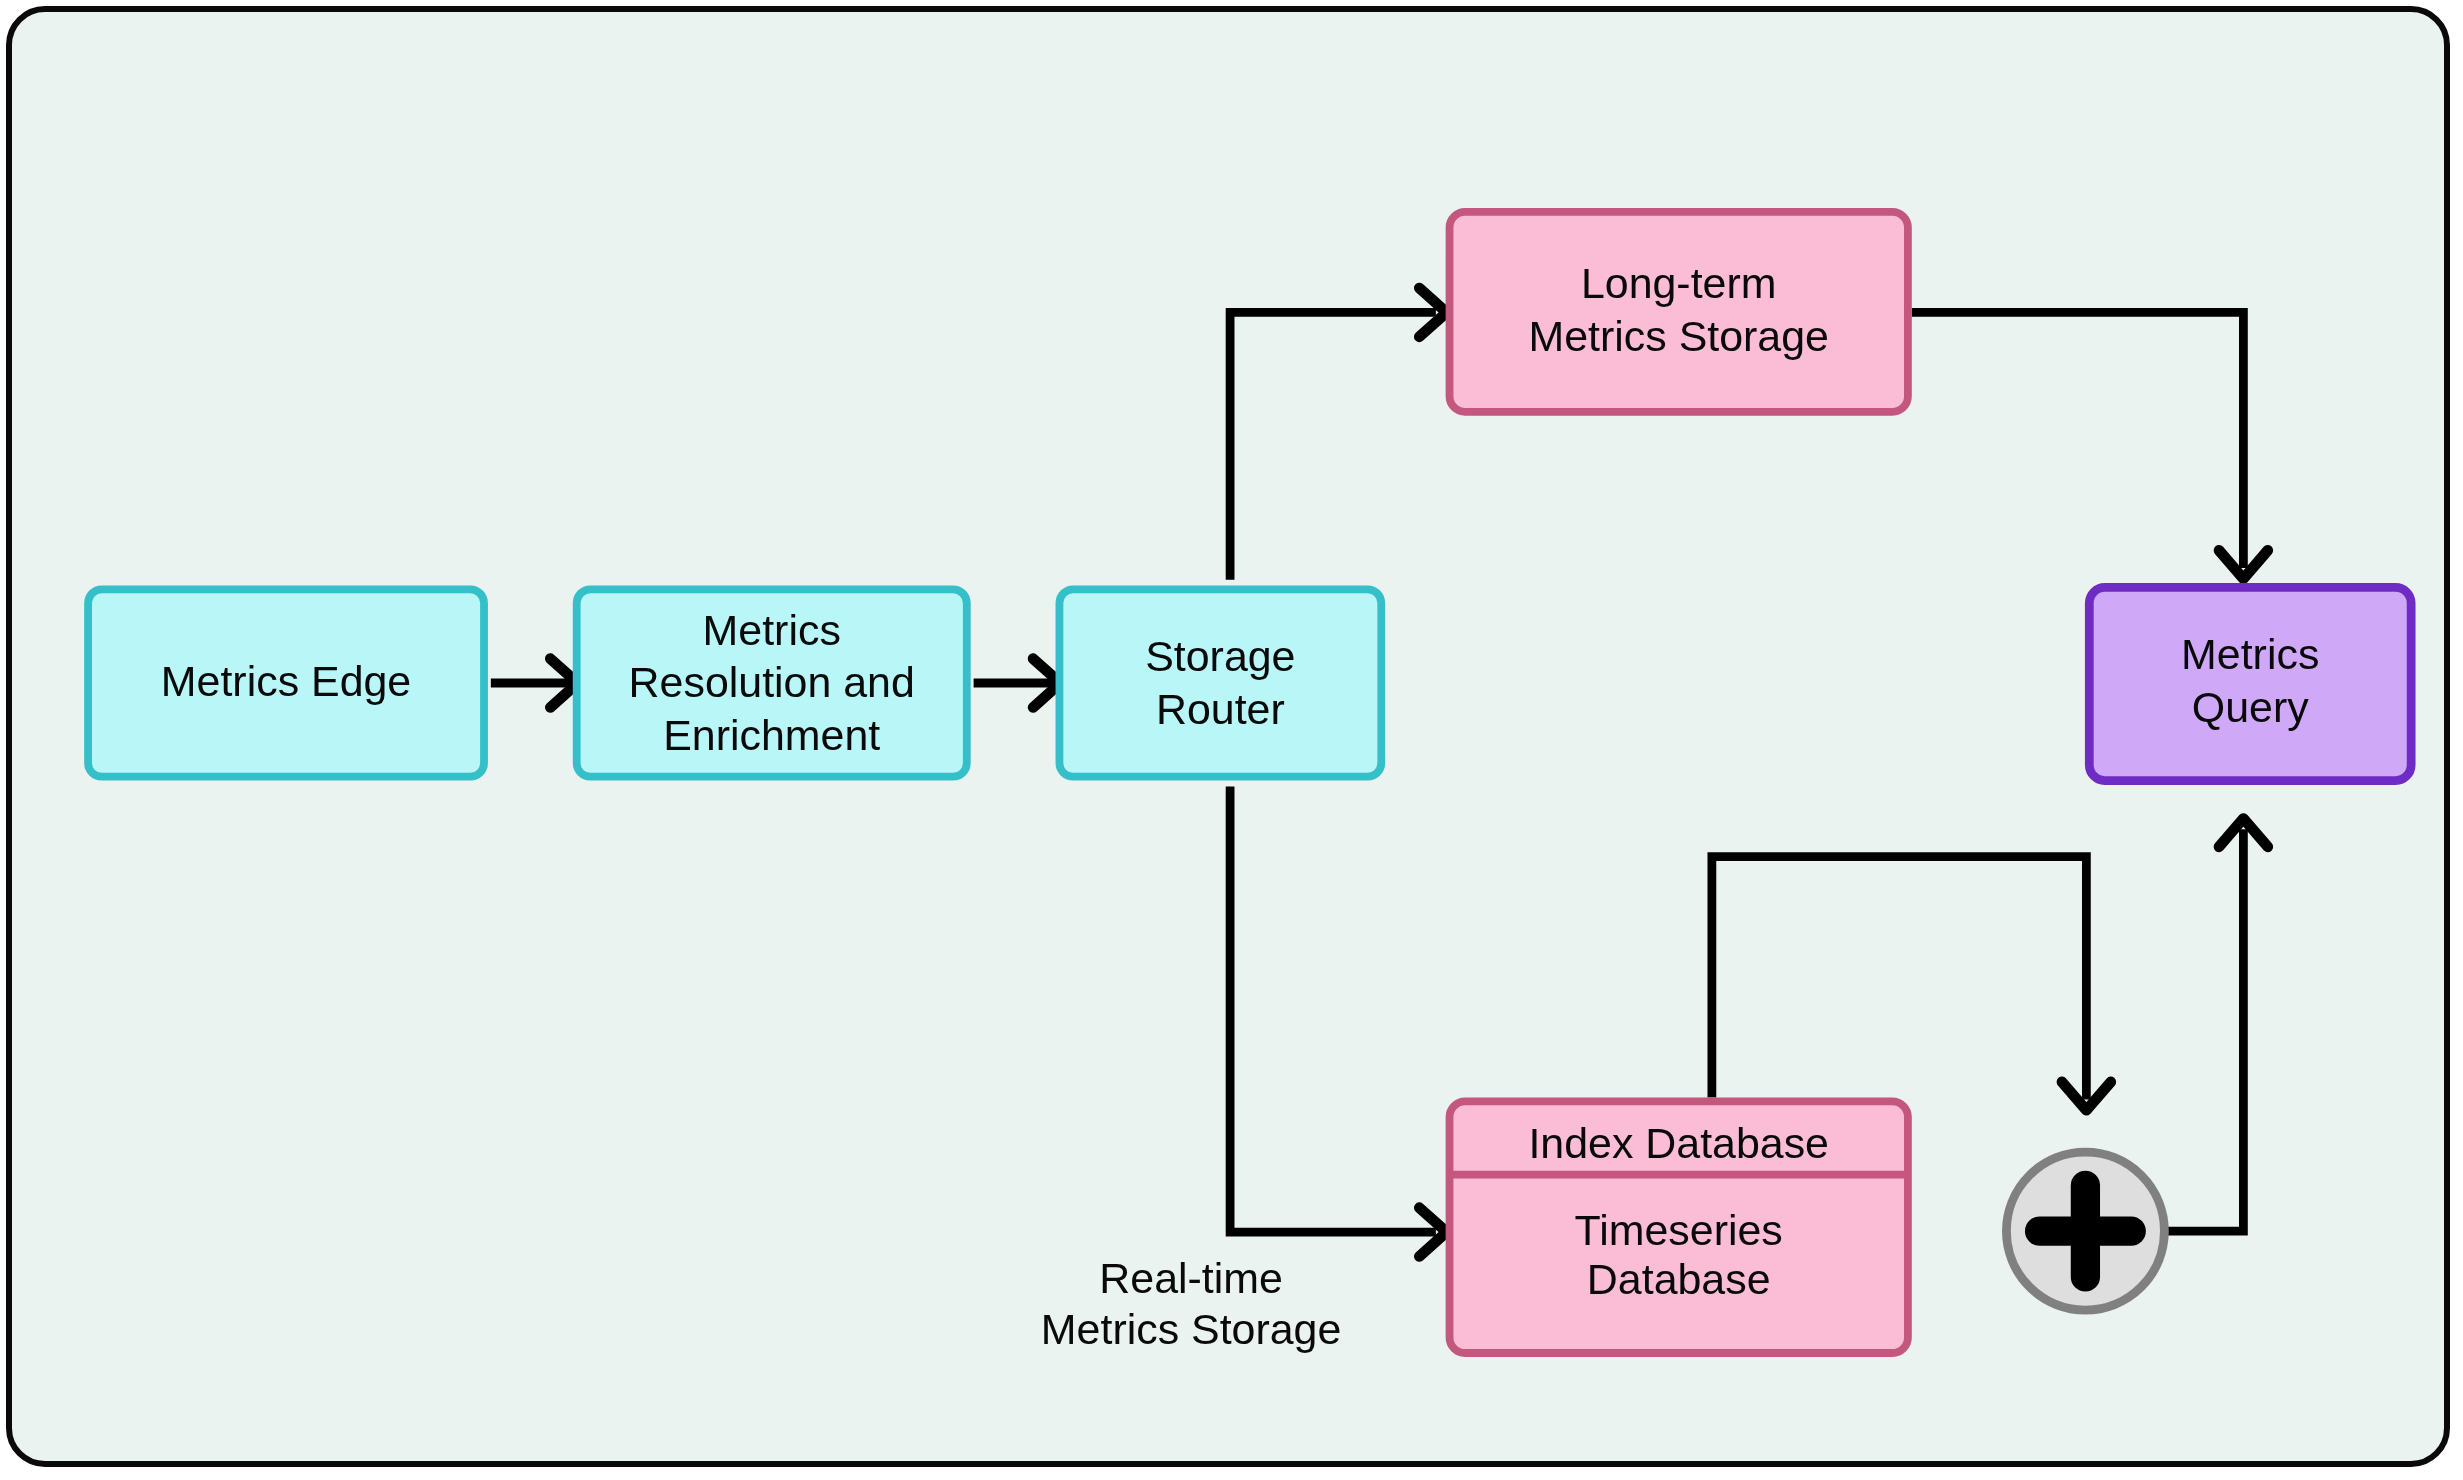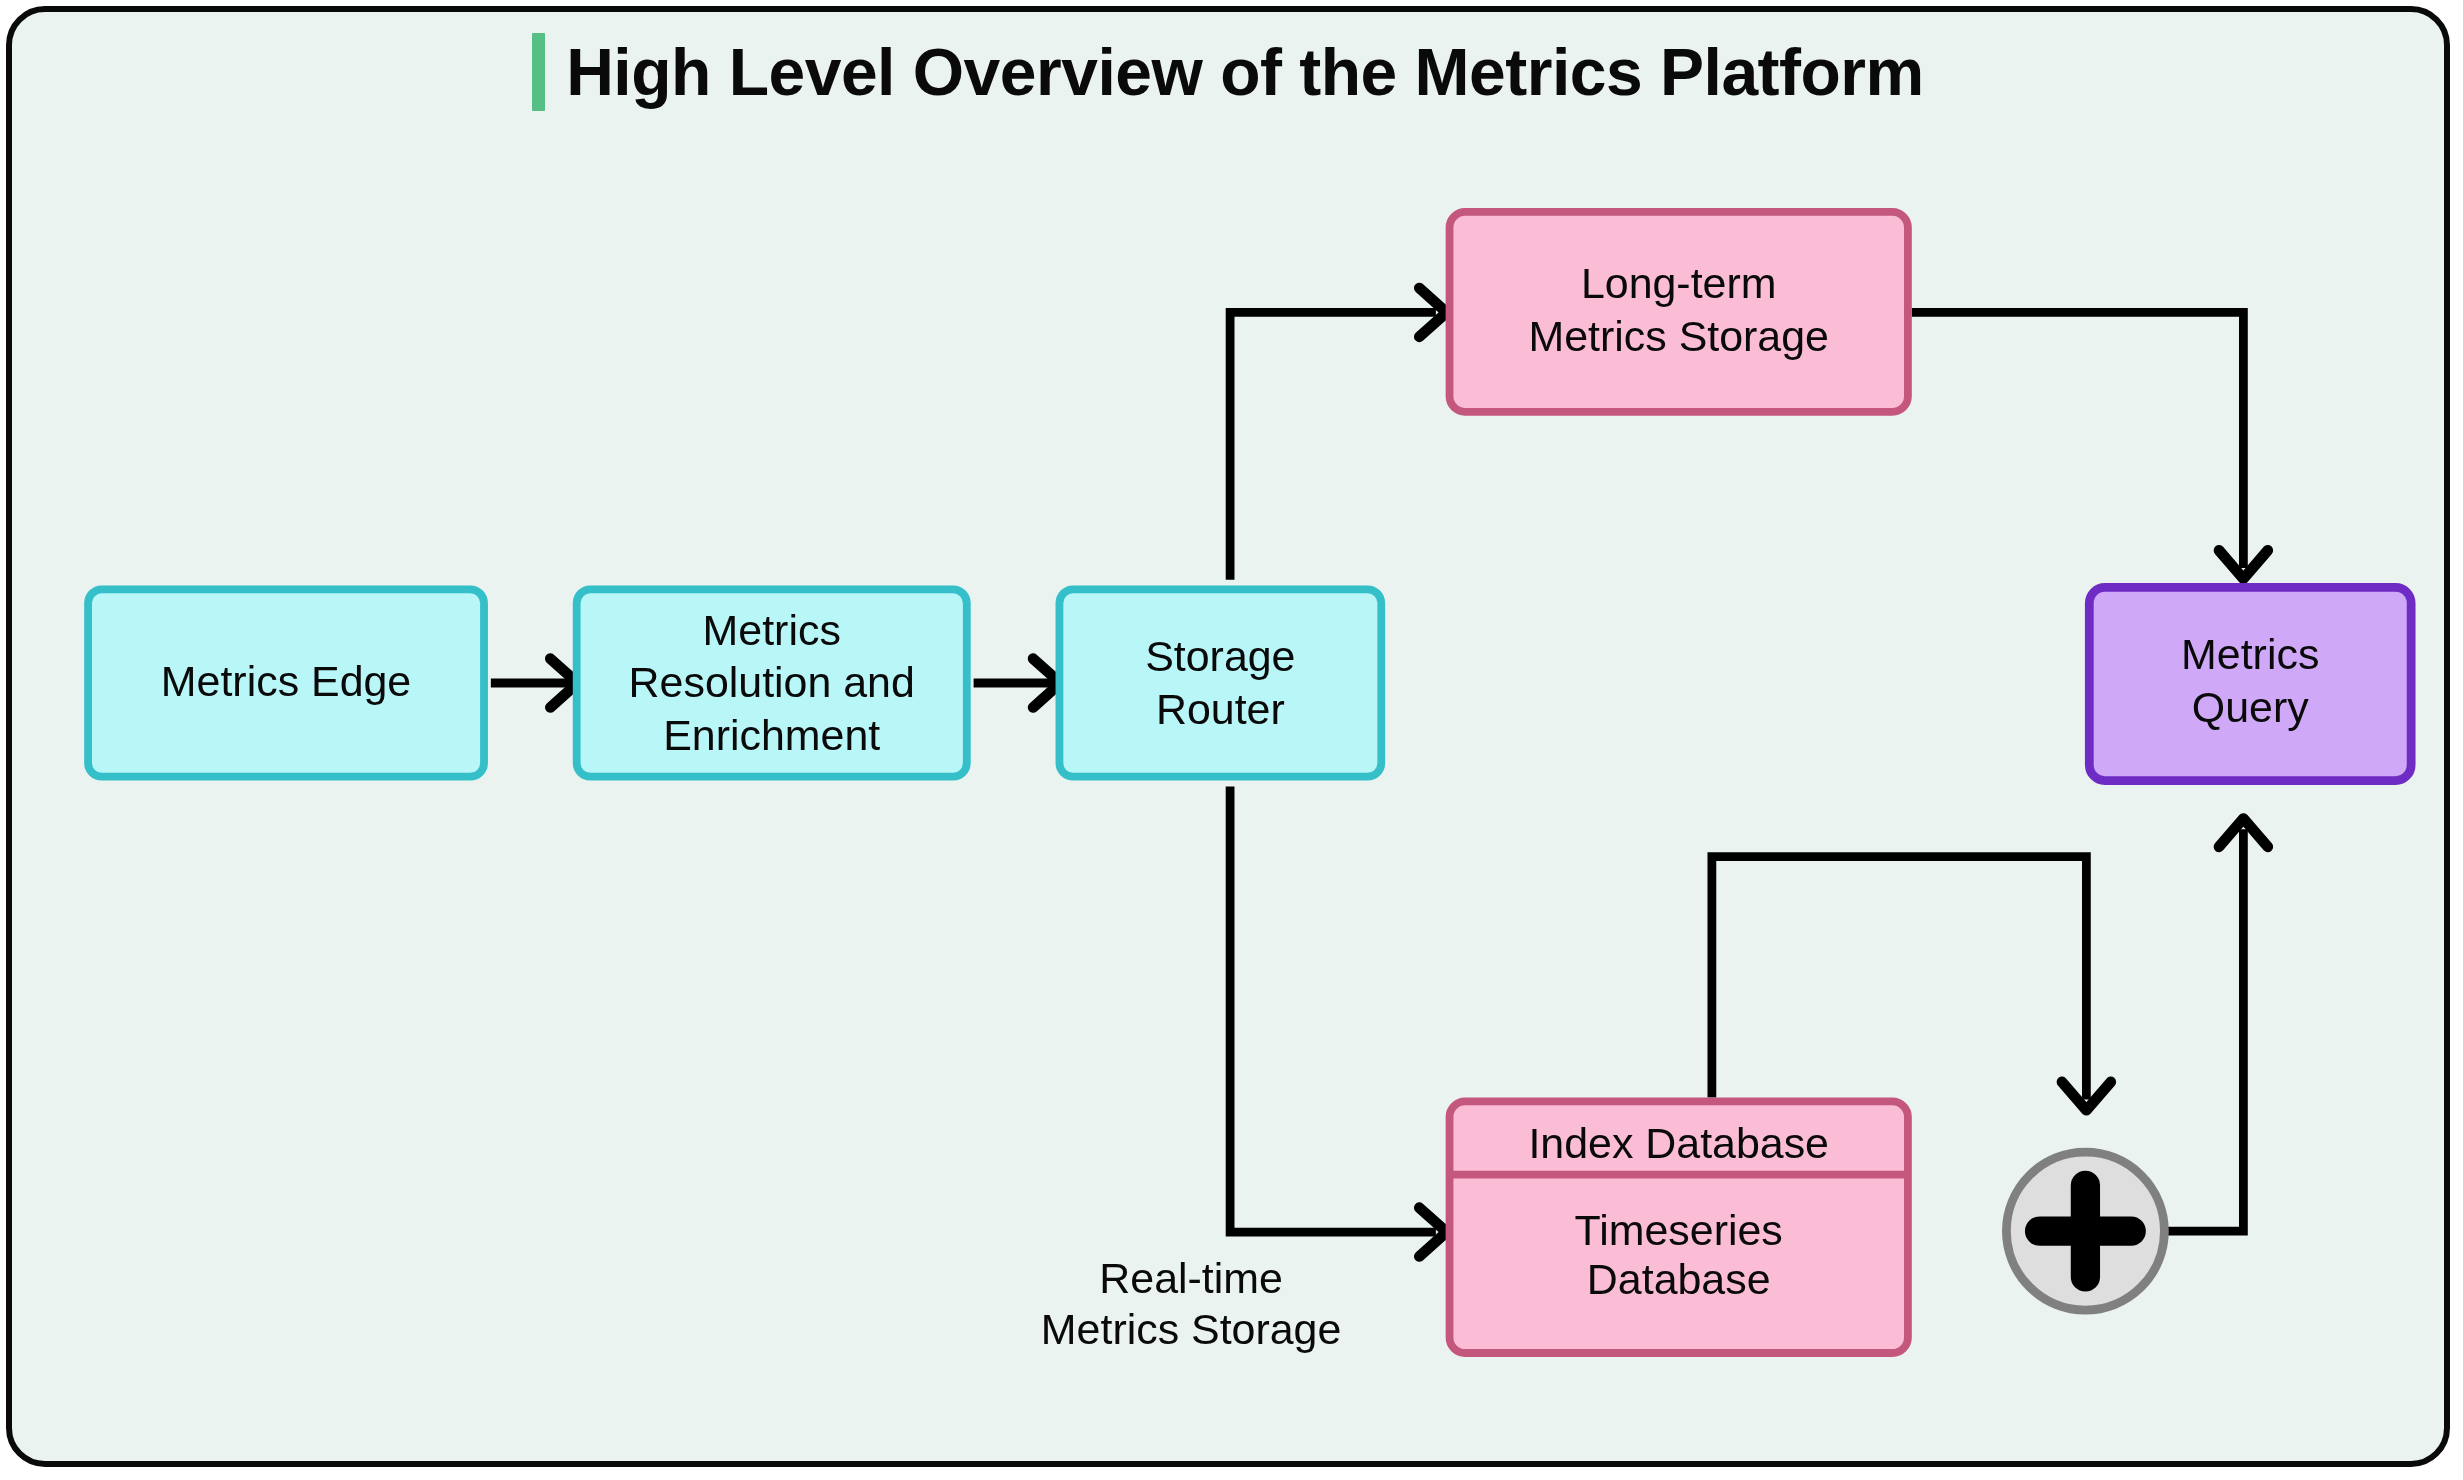--- a/index.html
+++ b/index.html
@@ -97,24 +97,20 @@
   .divider-pink { stroke: #c4577e; stroke-width: 8; }
   .circle-gray { fill: #dedede; stroke: #808080; stroke-width: 9; }
   .plus-glyph { stroke: #000000; stroke-width: 30; stroke-linecap: round; }
 </style>
 </head>
 <body>
 
 <div id="canvas">
   <div id="frame">
 
-    <div id="title-row">
-      <div id="title-accent"></div>
-      <div id="title-text">High Level Overview of the Metrics Platform</div>
-    </div>
 
     <svg id="diagram" viewBox="0 0 2506 1498">
 
       <g>
         <path class="edge" d="M 491 688 L 572 688"></path>
         <path class="arrowhead" d="M 552 663 L 580 688 L 552 713"></path>
       </g>
 
       <g>
         <path class="edge" d="M 986 688 L 1067 688"></path>

